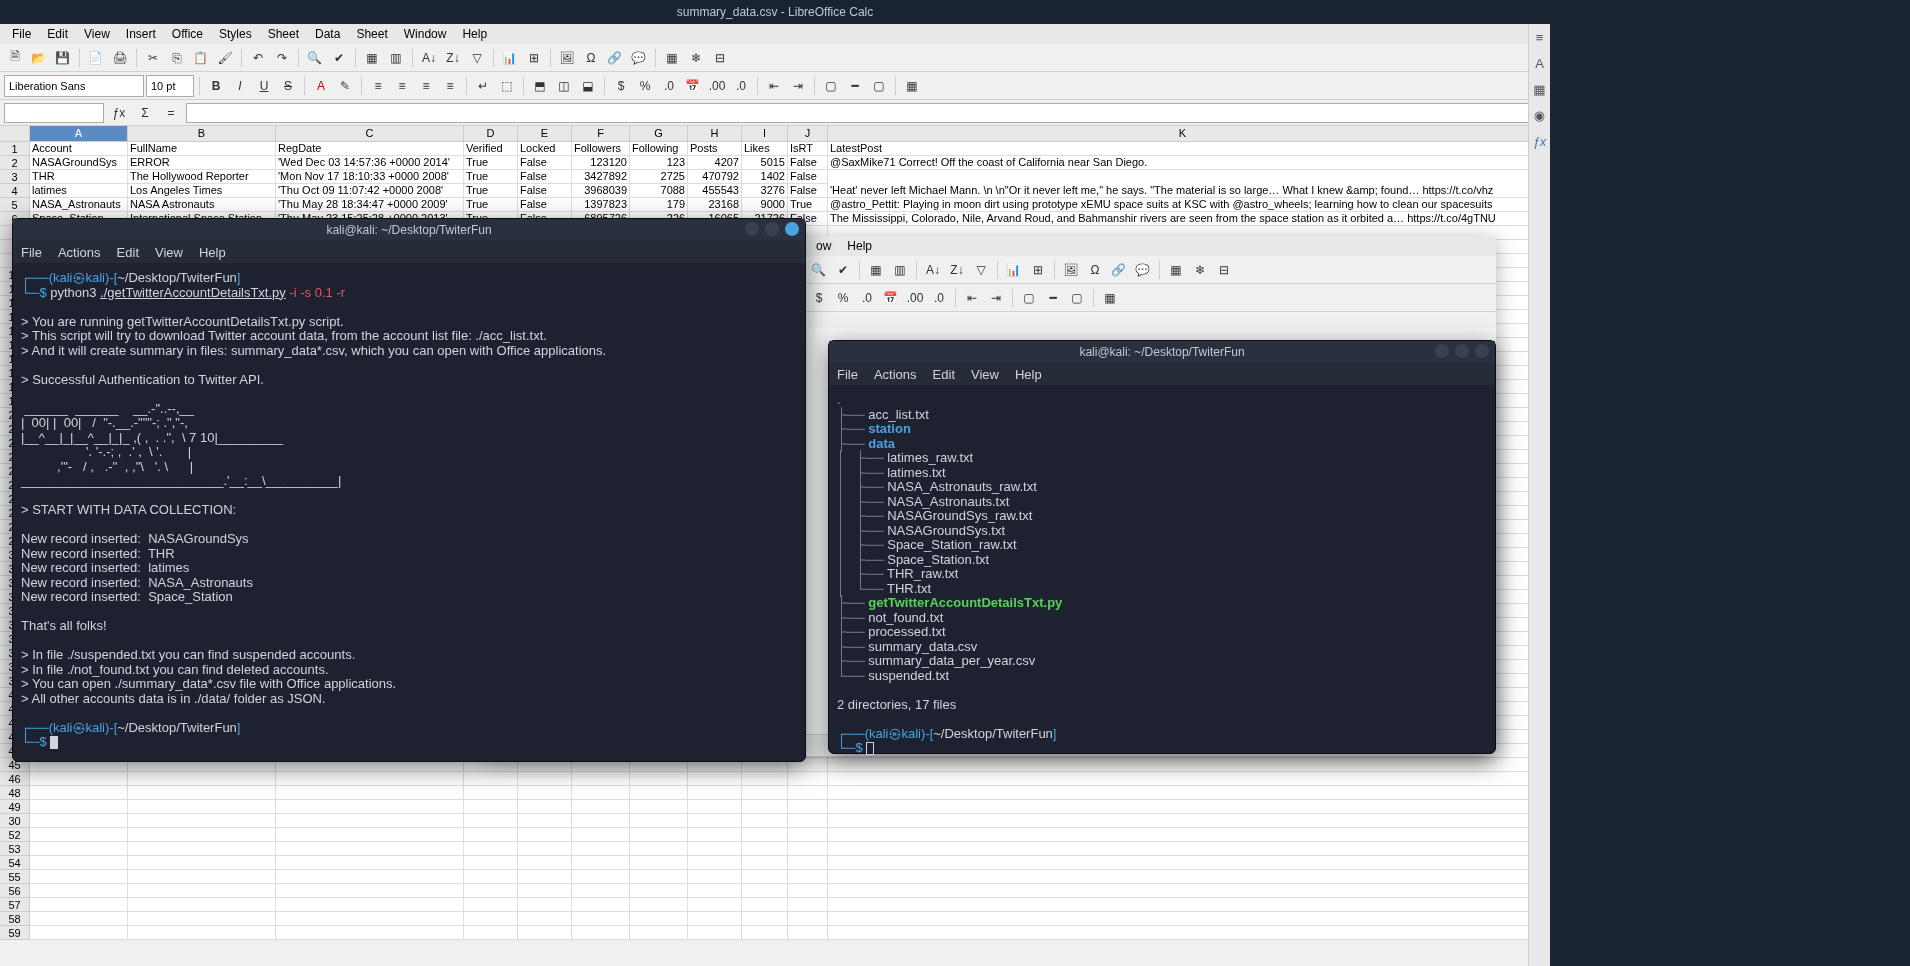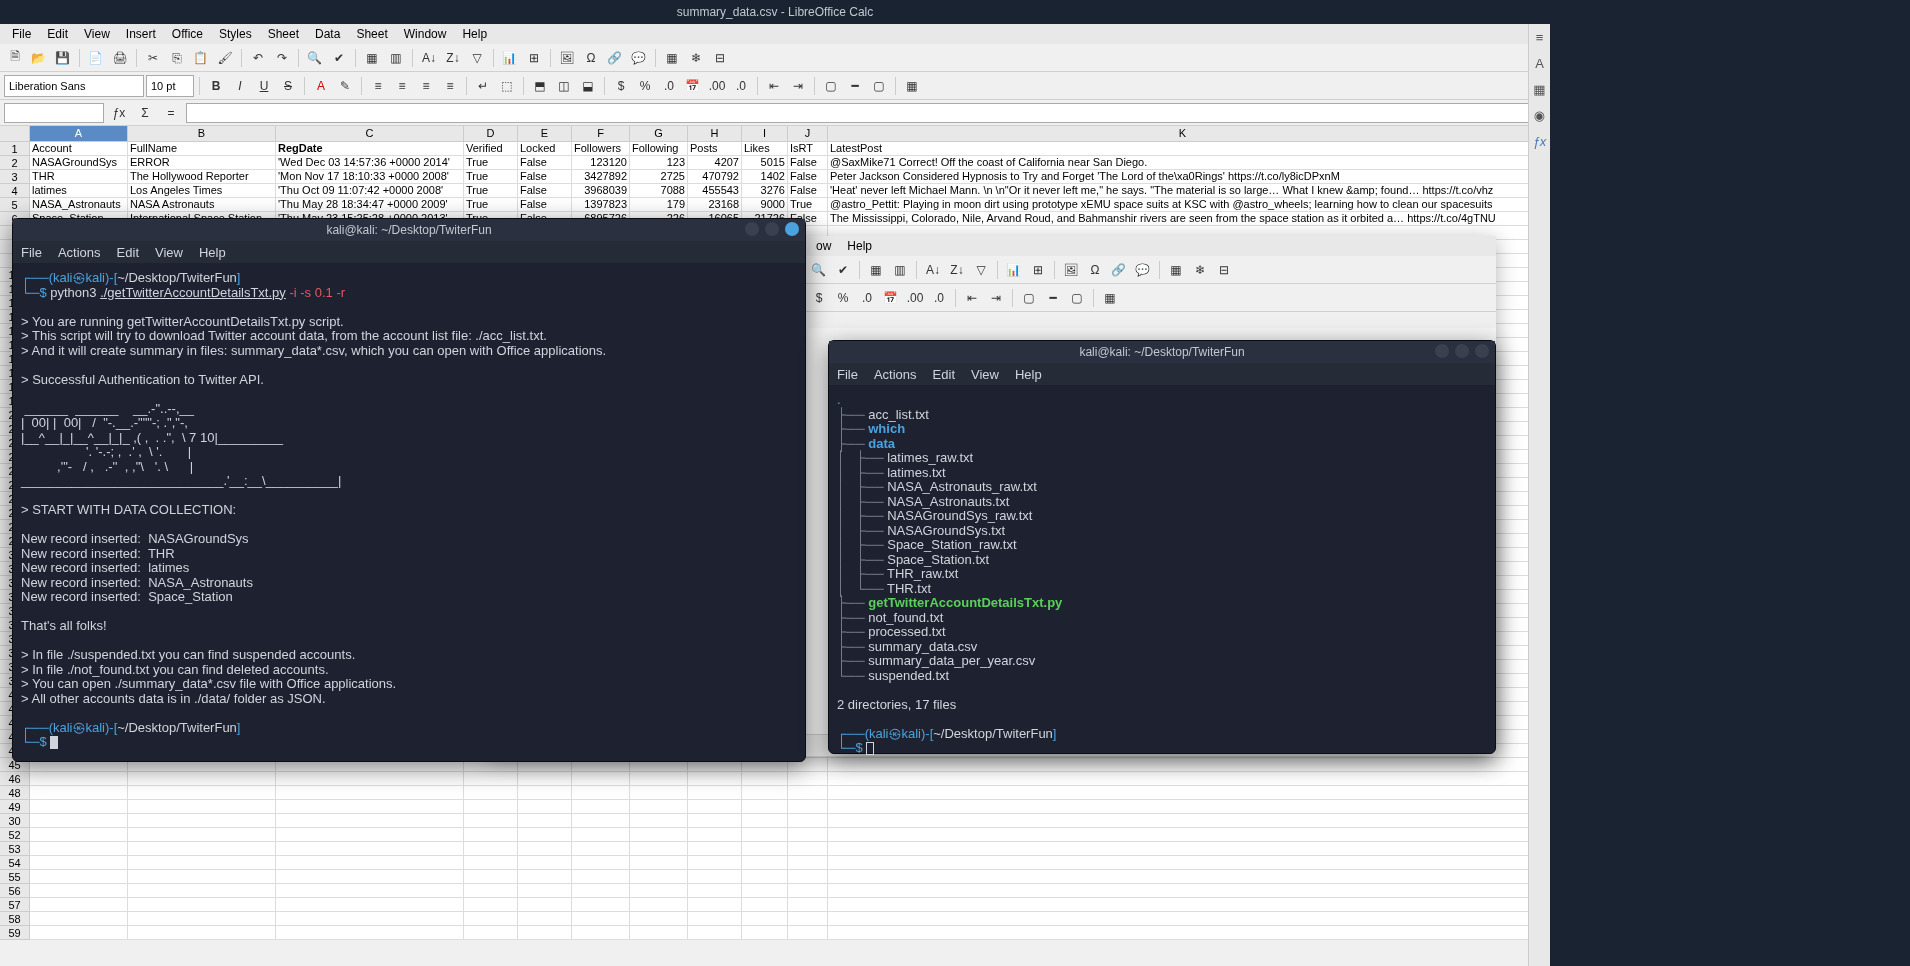--- a/index.html
+++ b/index.html
@@ -181,21 +181,21 @@
         <div class="col-header" style="width: 54px;">H</div>
         <div class="col-header" style="width: 46px;">I</div>
         <div class="col-header" style="width: 40px;">J</div>
         <div class="col-header" style="width: 710px;">K</div>
       </div>
     <div id="grid-body">
         <div class="grid-row">
           <div class="row-header">1</div>
           <div class="cell" style="width: 98px;">Account</div>
           <div class="cell" style="width: 148px;">FullName</div>
-          <div class="cell" style="width: 188px; font-weight: bold;">RegDate</div>
+          <div class="cell" style="width: 188px;">RegDate</div>
           <div class="cell" style="width: 54px;">Verified</div>
           <div class="cell" style="width: 54px;">Locked</div>
           <div class="cell" style="width: 58px;">Followers</div>
           <div class="cell" style="width: 58px;">Following</div>
           <div class="cell" style="width: 54px;">Posts</div>
           <div class="cell" style="width: 46px;">Likes</div>
           <div class="cell" style="width: 40px;">IsRT</div>
           <div class="cell" style="width: 710px;">LatestPost</div>
         </div>
         <div class="grid-row">
@@ -217,21 +217,20 @@
           <div class="cell" style="width: 98px;">THR</div>
           <div class="cell" style="width: 148px;">The Hollywood Reporter</div>
           <div class="cell" style="width: 188px;">'Mon Nov 17 18:10:33 +0000 2008'</div>
           <div class="cell" style="width: 54px;">True</div>
           <div class="cell" style="width: 54px;">False</div>
           <div class="cell num" style="width: 58px;">3427892</div>
           <div class="cell num" style="width: 58px;">2725</div>
           <div class="cell num" style="width: 54px;">470792</div>
           <div class="cell num" style="width: 46px;">1402</div>
           <div class="cell" style="width: 40px;">False</div>
-          <div class="cell" style="width: 710px;">Peter Jackson Considered Hypnosis to Try and Forget 'The Lord of the\xa0Rings' https://t.co/ly8icDPxnM</div>
         </div>
         <div class="grid-row">
           <div class="row-header">4</div>
           <div class="cell" style="width: 98px;">latimes</div>
           <div class="cell" style="width: 148px;">Los Angeles Times</div>
           <div class="cell" style="width: 188px;">'Thu Oct 09 11:07:42 +0000 2008'</div>
           <div class="cell" style="width: 54px;">True</div>
           <div class="cell" style="width: 54px;">False</div>
           <div class="cell num" style="width: 58px;">3968039</div>
           <div class="cell num" style="width: 58px;">7088</div>
@@ -1114,21 +1113,21 @@
   </div>
   <div class="term-menu" id="term2-menu">
       <span>File</span>
       <span>Actions</span>
       <span>Edit</span>
       <span>View</span>
       <span>Help</span>
     </div>
   <div class="term-body" id="term2-body"><span class="prompt-kali">.</span>
 <span style="color:#7a8090;">├── </span><span class="">acc_list.txt</span>
-<span style="color:#7a8090;">├── </span><span class="tree-dir">which</span>
+<span style="color:#7a8090;">├── </span><span class="tree-dir">station</span>
 <span style="color:#7a8090;">├── </span><span class="tree-dir">data</span>
 <span style="color:#7a8090;">│   ├── </span><span class="">latimes_raw.txt</span>
 <span style="color:#7a8090;">│   ├── </span><span class="">latimes.txt</span>
 <span style="color:#7a8090;">│   ├── </span><span class="">NASA_Astronauts_raw.txt</span>
 <span style="color:#7a8090;">│   ├── </span><span class="">NASA_Astronauts.txt</span>
 <span style="color:#7a8090;">│   ├── </span><span class="">NASAGroundSys_raw.txt</span>
 <span style="color:#7a8090;">│   ├── </span><span class="">NASAGroundSys.txt</span>
 <span style="color:#7a8090;">│   ├── </span><span class="">Space_Station_raw.txt</span>
 <span style="color:#7a8090;">│   ├── </span><span class="">Space_Station.txt</span>
 <span style="color:#7a8090;">│   ├── </span><span class="">THR_raw.txt</span>

